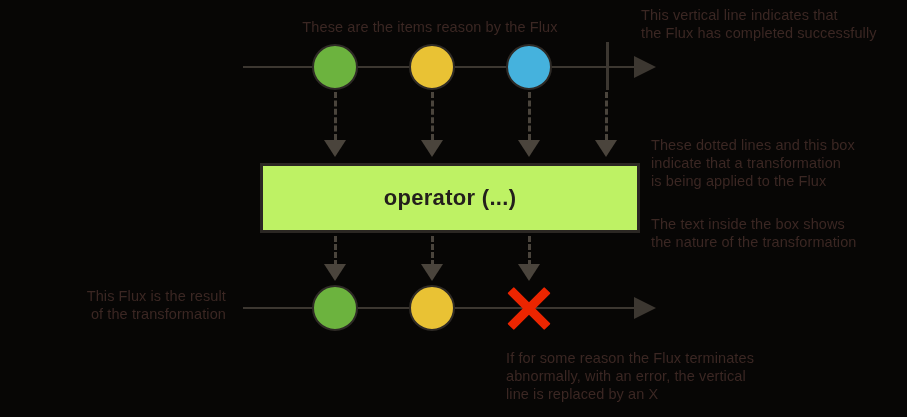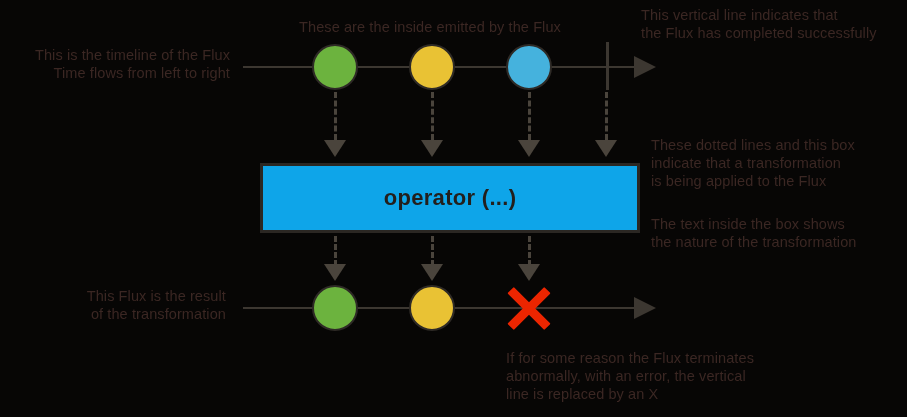--- a/index.html
+++ b/index.html
@@ -49,21 +49,21 @@
   }
   
   .complete-line {
     position: absolute;
     width: 3px;
     background: #3c3731;
   }
   
   .opbox {
     position: absolute;
-    background: #0ea5e9;
+    background: #bef264;
     border: 3px solid #2b2723;
     box-sizing: border-box;
     display: flex;
     align-items: center;
     justify-content: center;
     text-align: right;
   }
   .opbox-label {
     font-size: 22px;
     font-weight: bold;
@@ -101,24 +101,22 @@
     margin-top: -4.5px;
   }
   .errx span.a { transform: rotate(45deg); }
   .errx span.b { transform: rotate(-45deg); }
 </style>
 </head>
 <body>
 
 <div id="stage">
 
-  <div class="annot right" style="left:8px; top:46px; width:222px;">This is the timeline of the Flux
-Time flows from left to right</div>
 
-  <div class="annot center" style="left:275px; top:18px; width:310px;">These are the inside emitted by the Flux</div>
+  <div class="annot center" style="left:275px; top:18px; width:310px;">These are the items reason by the Flux</div>
 
   <div class="annot left" style="left:601px; top:6px; width:300px;margin-left:40px;">This vertical line indicates that
 the Flux has completed successfully</div>
 
   <div class="annot left" style="left:651px; top:215px; width:252px;">The text inside the box shows
 the nature of the transformation</div>
 
   <div class="annot left" style="left:651px; top:136px; width:250px;">These dotted lines and this box
 indicate that a transformation
 is being applied to the Flux</div>

